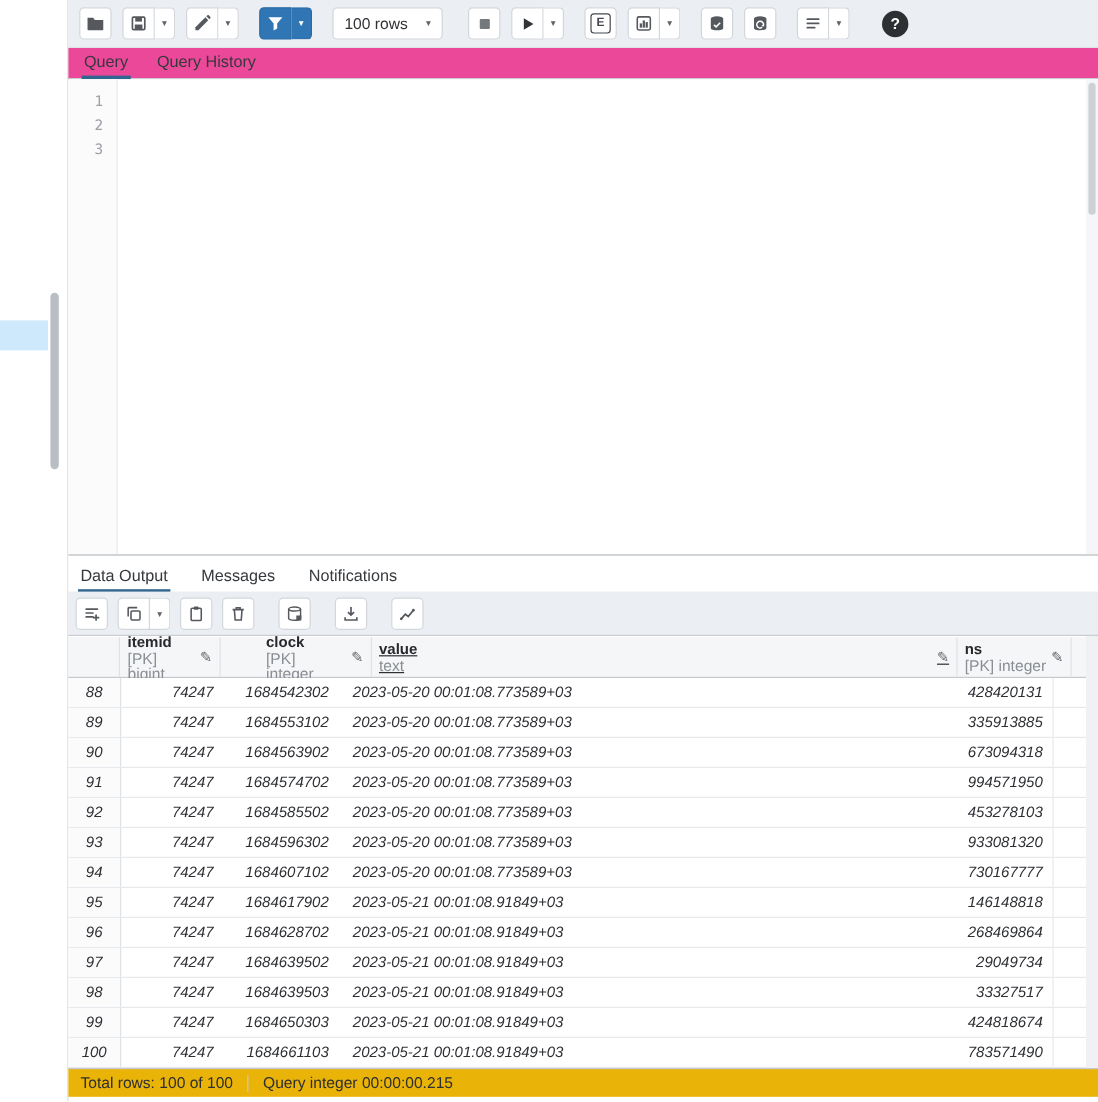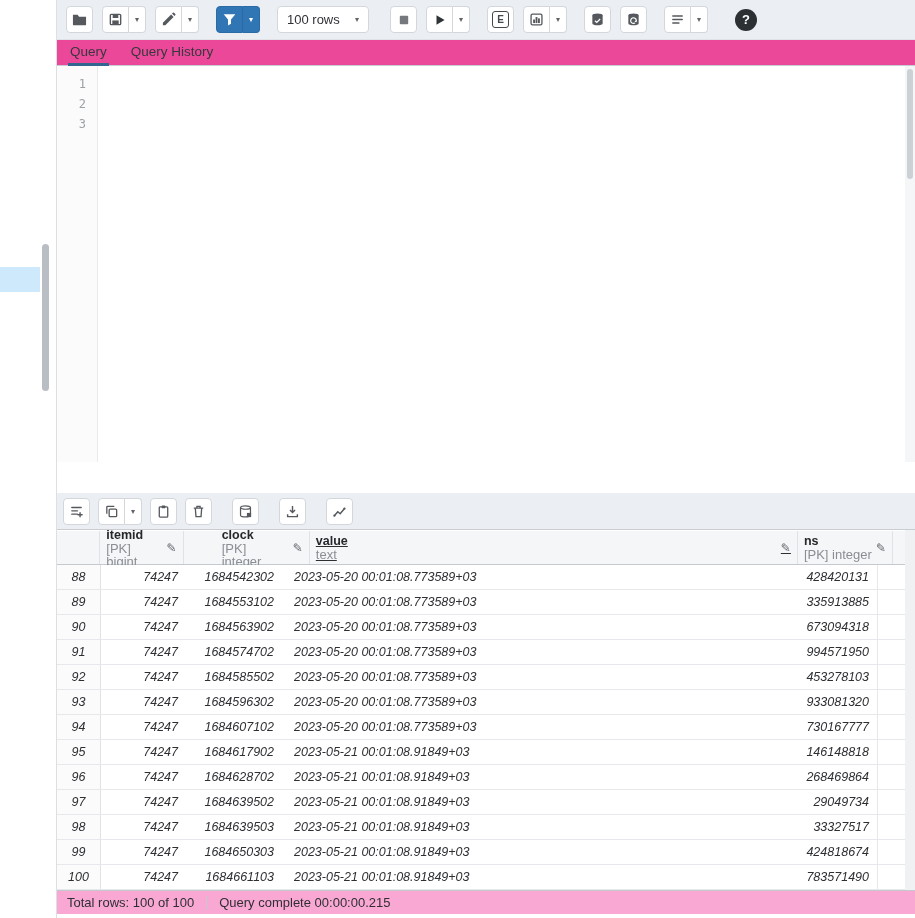--- a/index.html
+++ b/index.html
@@ -75,21 +75,21 @@
   .grid-row{display:flex;height:25px;align-items:center;border-bottom:1px solid #e6e8eb;background:#fff;box-sizing:border-box;font-style:italic;}
   .cell{height:100%;display:flex;align-items:center;box-sizing:border-box;}
   .c-rownum{width:44px;justify-content:center;background:#fbfbfc;border-right:1px solid #dfe2e6;color:#2d2f33;}
   .c-itemid{width:85px;} .c-clock{width:96px;} .c-ns{width:97px;border-right:1px solid #e6e8eb;}
   .c-value{width:499px;padding-left:12px;}
   .cell.num{justify-content:flex-end;padding-right:8px;}
   .c-fill{flex:1;}
   .grid-sb{position:absolute;top:530px;right:0;width:10px;height:360px;background:#eff1f3;}
 
   
-  .status-bar{position:absolute;top:890px;left:0;right:0;height:24px;background:#f9a8d4;border-top:1px solid #c5c9ce;
+  .status-bar{position:absolute;top:890px;left:0;right:0;height:24px;background:#eab308;border-top:1px solid #c5c9ce;
               display:flex;align-items:center;padding:0 10px;gap:12px;font-size:13px;color:#2d2f33;box-sizing:border-box;}
   .vsep{width:1px;height:14px;background:#c5c9ce;}
 
   svg{display:block;}
 </style>
 </head>
 <body>
 
 <div class="app">
 
@@ -236,20 +236,25 @@
           <div class="ln">3</div>
         </div>
       <div class="code">
           <div class="code-line">&nbsp;</div>
         </div>
       <div class="ed-sb">
         <div class="thumb"></div>
       </div>
     </div>
 
+    <div class="out-tabs">
+      <div class="qtab active">Data Output</div>
+      <div class="qtab">Messages</div>
+      <div class="qtab">Notifications</div>
+    </div>
 
     <div class="out-toolbar">
       <div class="tbtn">
         <span>
           <svg width="15" height="15" viewBox="0 0 16 16">
             <path d="M3 3.8h10M3 7.3h6M3 10.8h6" stroke="#55595e" stroke-width="1.5" stroke-linecap="round"></path>
             <path d="M11.8 9.2v4.4M9.6 11.4H14" stroke="#55595e" stroke-width="1.5" stroke-linecap="round"></path>
           </svg>
         </span>
       </div>
@@ -447,17 +452,17 @@
           <div class="cell c-value">2023-05-21 00:01:08.91849+03</div>
           <div class="cell c-ns num">783571490</div>
           <div class="cell c-fill"></div>
         </div>
       </div>
     <div class="grid-sb"></div>
 
     <div class="status-bar">
       <span>Total rows: 100 of 100</span>
       <span class="vsep"></span>
-      <span>Query complete 00:00:00.215</span>
+      <span>Query integer 00:00:00.215</span>
     </div>
 
   </div>
 </div>
 
 </body></html>

